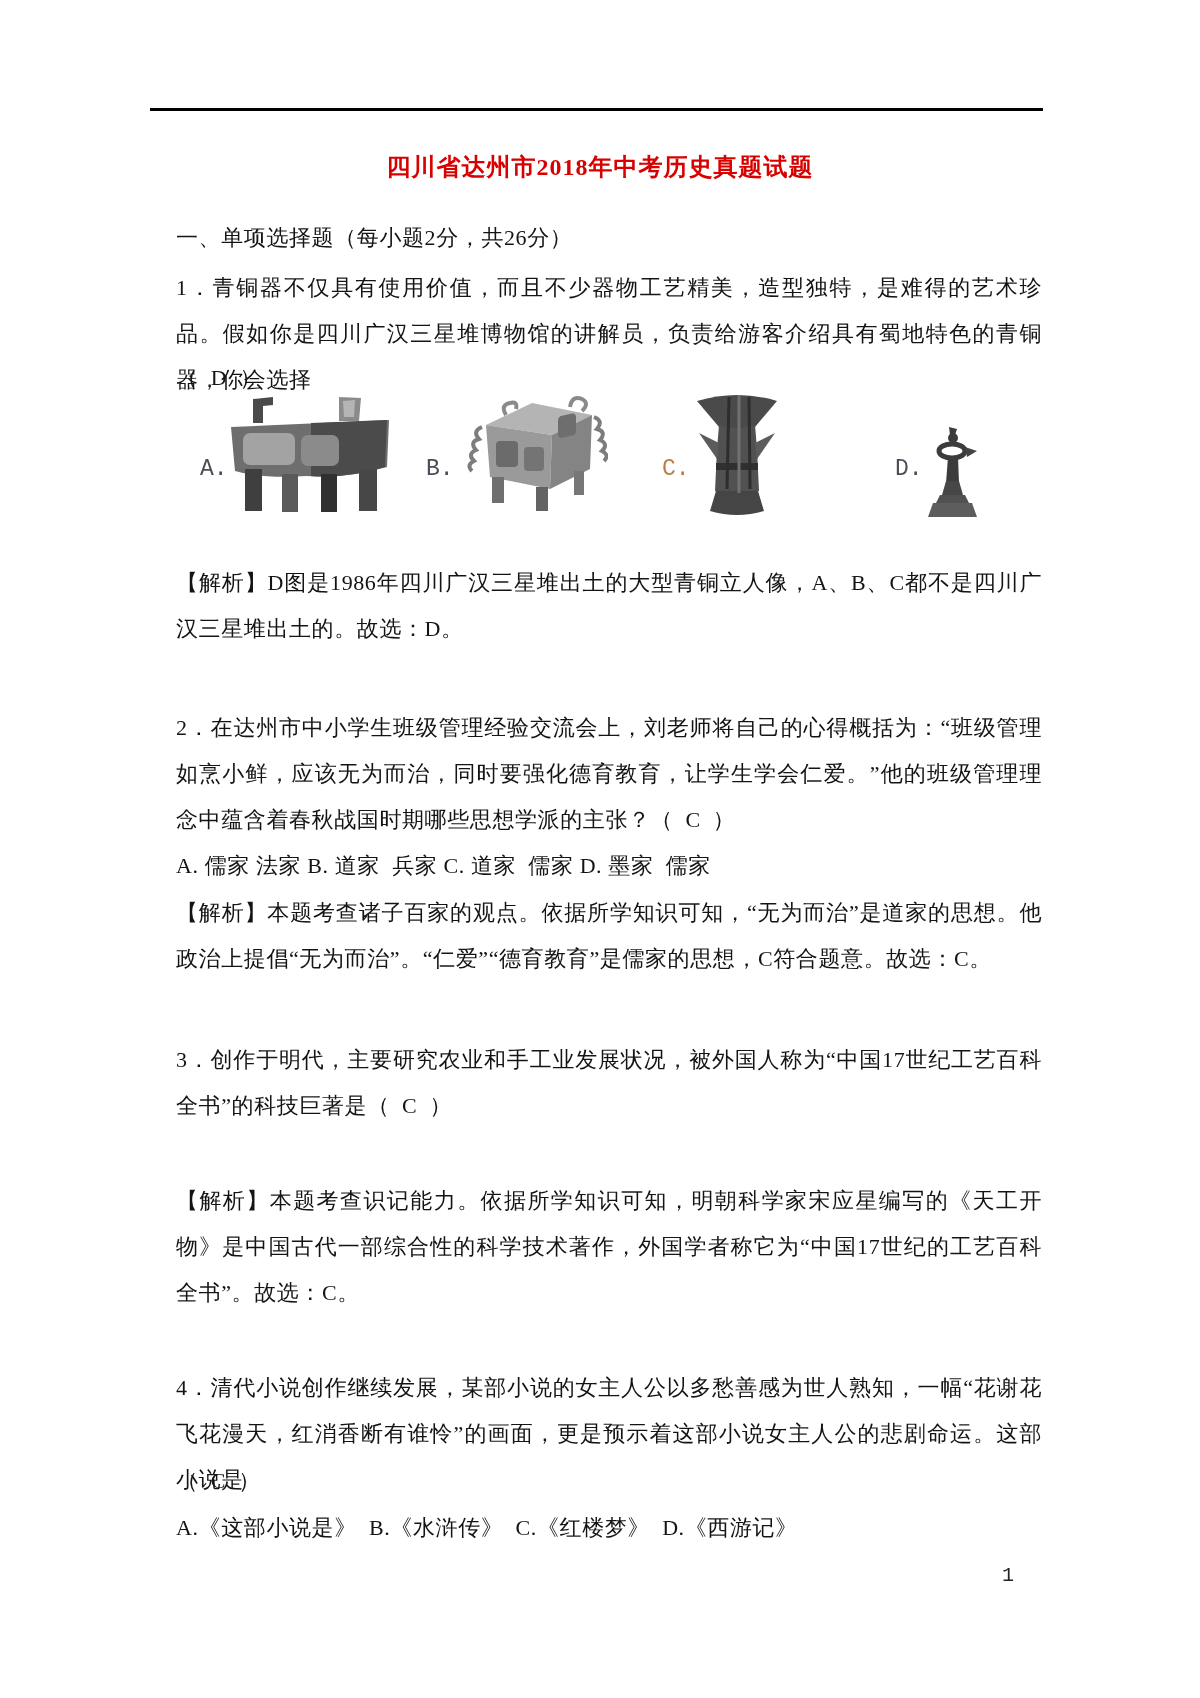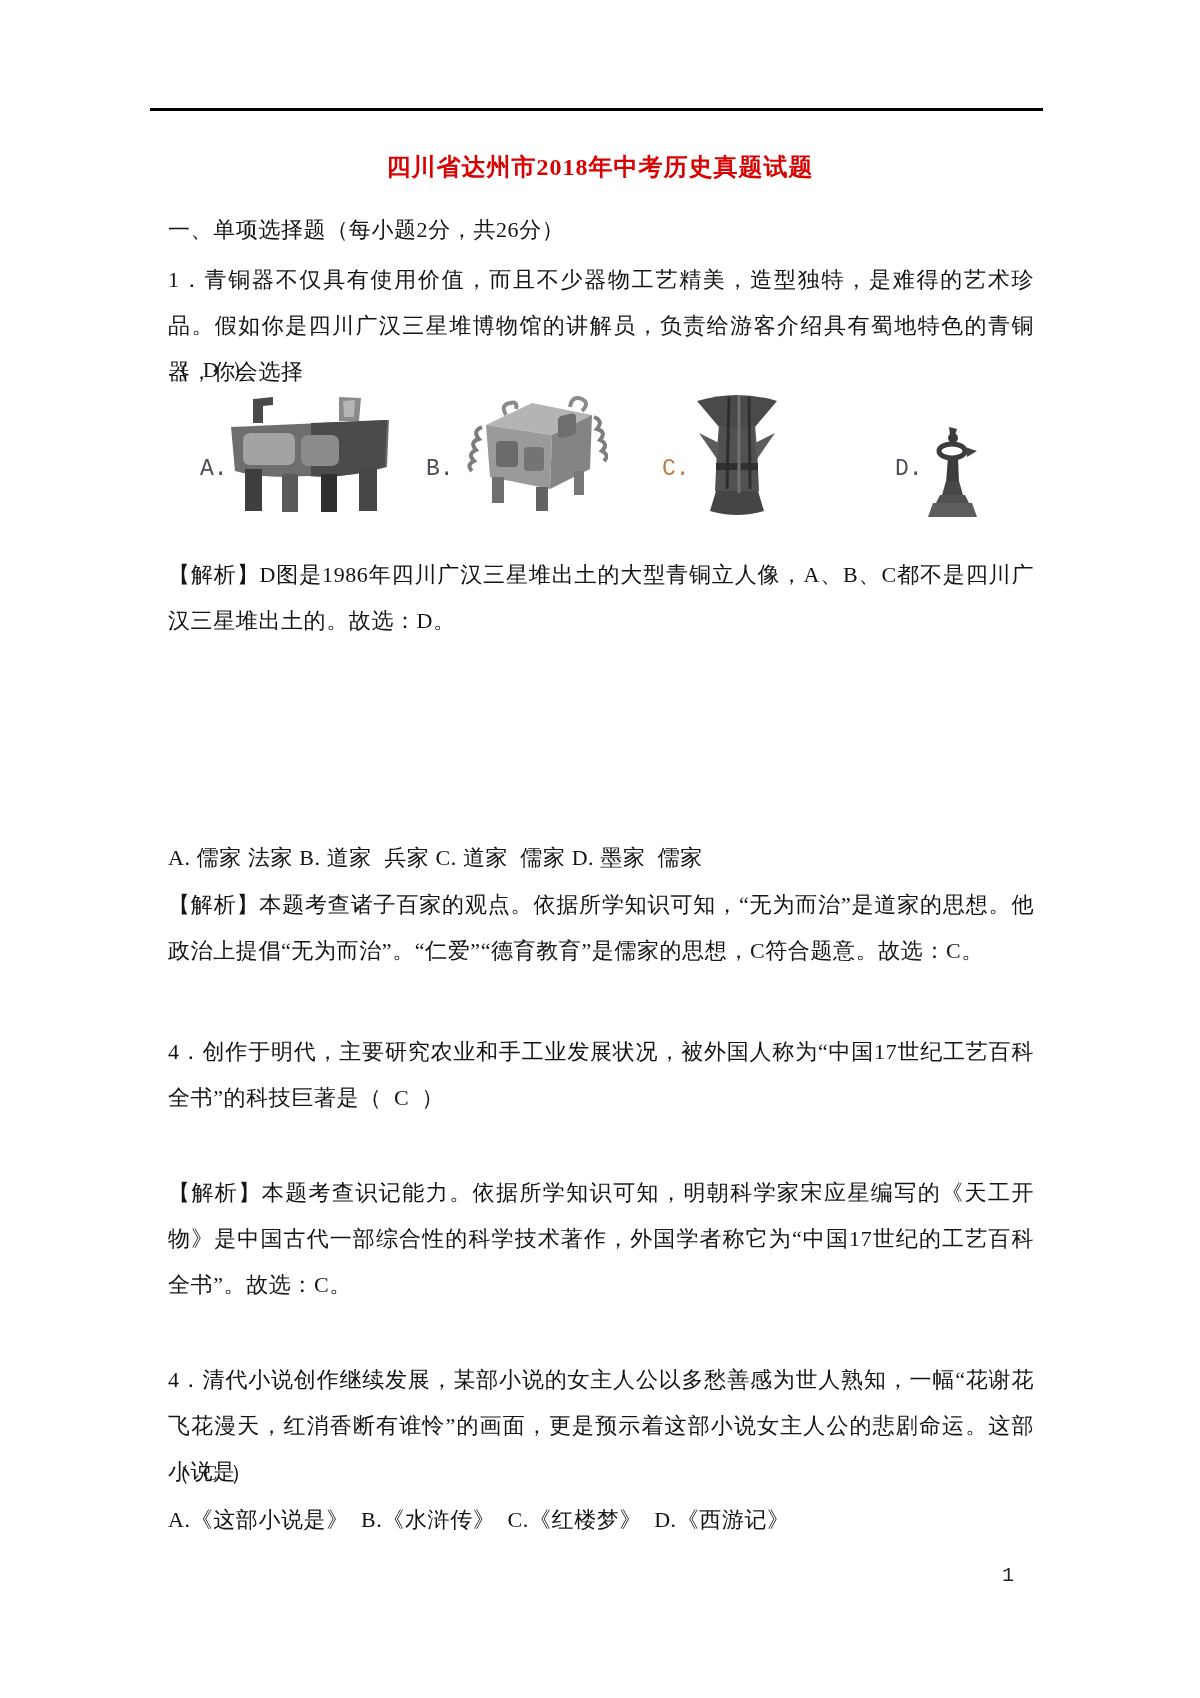--- a/index.html
+++ b/index.html
@@ -34,21 +34,21 @@
     font-size: 24px;
     font-weight: bold;
     color: #d90000;
     letter-spacing: 1px;
     line-height: 34px;
   }
   .para {
     position: absolute;
     left: 168px;
     width: 866px;
-    margin: 0;
+    margin: 8px;
     font-size: 22px;
     line-height: 46px;
     letter-spacing: 0.6px;
     text-align: justify;
     white-space: pre-wrap;
   }
   .no-justify {
     text-align: left;
   }
   .figure-row {
@@ -145,24 +145,25 @@
       <path d="M23,30 L33,30 L34,56 L21,56 Z" fill="#3c3c3c"></path>
       <path d="M21,54 L34,54 L38,68 L17,68 Z" fill="#474747"></path>
       <path d="M15,68 L40,68 L44,76 L11,76 Z" fill="#515151"></path>
       <path d="M8,76 L47,76 L52,90 L3,90 Z" fill="#5d5d5d"></path>
     </svg>
 
   </div>
 
   <p class="para" style="top:552px">【解析】D图是1986年四川广汉三星堆出土的大型青铜立人像，A、B、C都不是四川广汉三星堆出土的。故选：D。</p>
 
+  <p class="para" style="top:697px">2．在达州市中小学生班级管理经验交流会上，刘老师将自己的心得概括为：“班级管理如烹小鲜，应该无为而治，同时要强化德育教育，让学生学会仁爱。”他的班级管理理念中蕴含着春秋战国时期哪些思想学派的主张？（  C  ）</p>
   <p class="para" style="top:882px">【解析】本题考查诸子百家的观点。依据所学知识可知，“无为而治”是道家的思想。他政治上提倡“无为而治”。“仁爱”“德育教育”是儒家的思想，C符合题意。故选：C。</p>
   <p class="para no-justify" style="top:835px">A. 儒家 法家 B. 道家  兵家 C. 道家  儒家 D. 墨家  儒家</p>
 
-  <p class="para" style="top:1029px">4．创作于明代，主要研究农业和手工业发展状况，被外国人称为“中国17世纪工艺百科全书”的科技巨著是（  C  ）</p>
+  <p class="para" style="top:1029px">3．创作于明代，主要研究农业和手工业发展状况，被外国人称为“中国17世纪工艺百科全书”的科技巨著是（  C  ）</p>
   <p class="para" style="top:1170px">【解析】本题考查识记能力。依据所学知识可知，明朝科学家宋应星编写的《天工开物》是中国古代一部综合性的科学技术著作，外国学者称它为“中国17世纪的工艺百科全书”。故选：C。</p>
 
   <p class="para" style="top:1357px">4．清代小说创作继续发展，某部小说的女主人公以多愁善感为世人熟知，一幅“花谢花飞花漫天，红消香断有谁怜”的画面，更是预示着这部小说女主人公的悲剧命运。这部小说是</p>
   <p class="para no-justify" style="top:1450px">（  C  ）</p>
   <p class="para no-justify" style="top:1497px">A.《这部小说是》  B.《水浒传》  C.《红楼梦》  D.《西游记》</p>
 
   <span class="page-num">1</span>
 
 </div>
 

